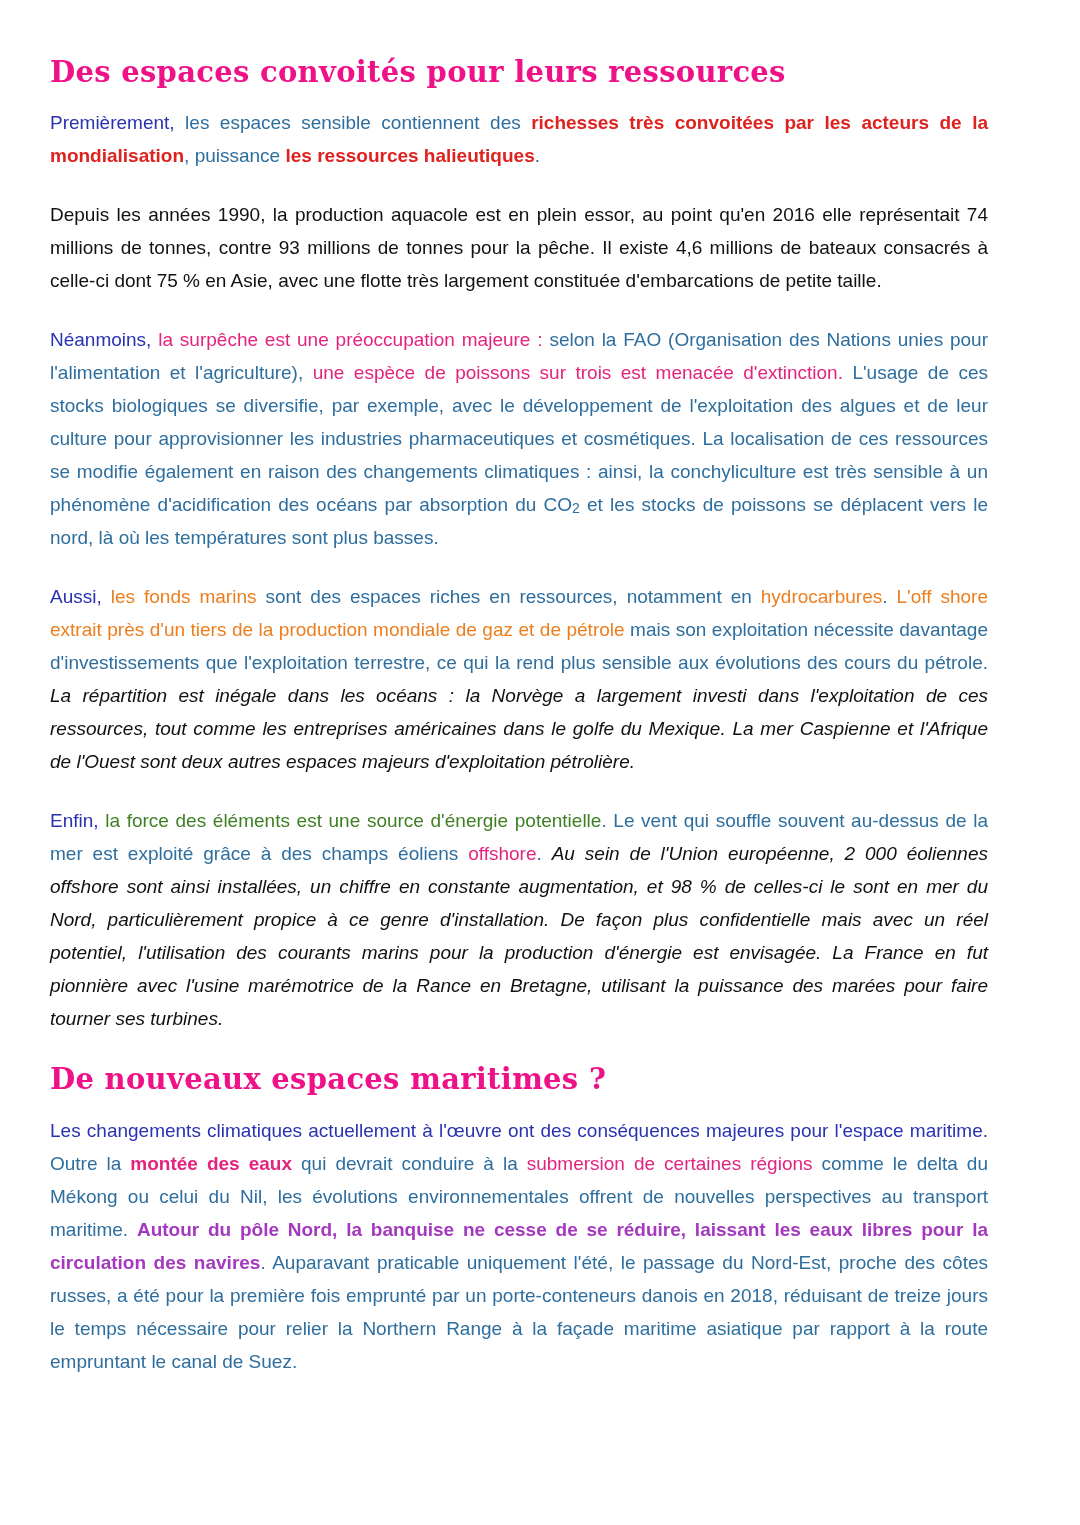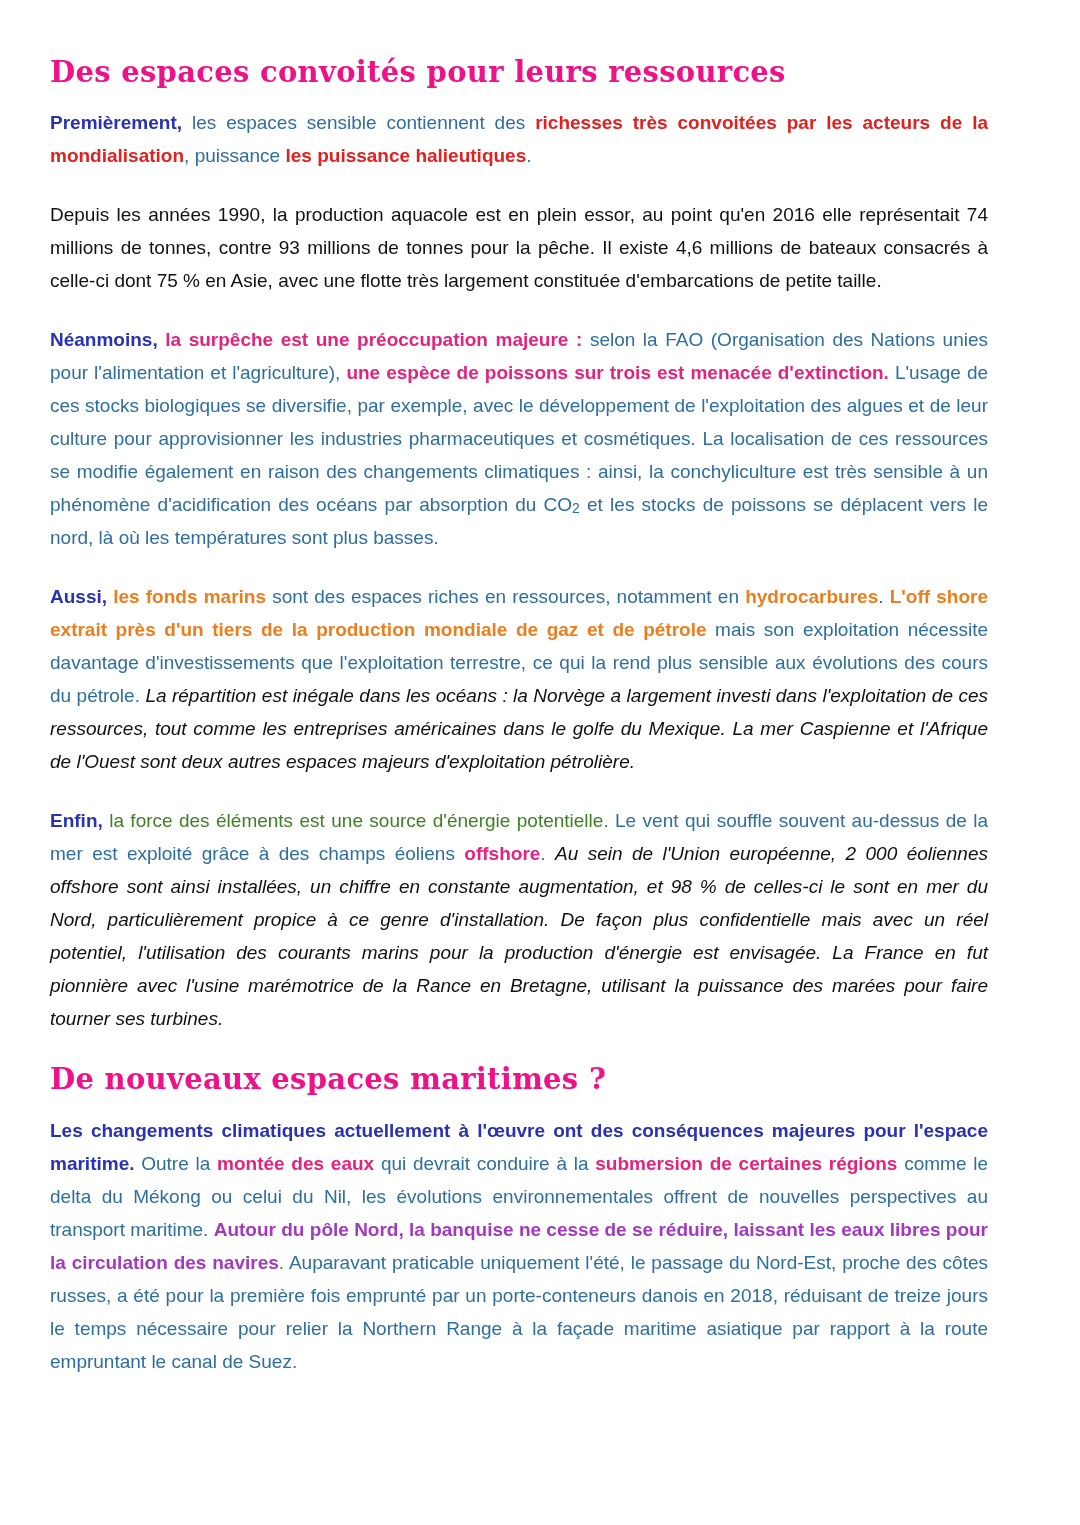--- a/index.html
+++ b/index.html
@@ -29,44 +29,44 @@
     margin-top: 16px;
   }
   .doc-paragraph {
     margin: 0 0 26px 0;
     font-size: 19px;
     line-height: 33px;
     text-align: justify;
     color: var(--body_blue);
   }
   .run.blue          { color: var(--body_blue); }
-  .run.dark-blue-bold{ color: var(--dark_blue); font-weight: bold; }
+  .run.dark-blue-bold{ color: var(--dark_blue); font-weight: normal; }
   .run.red-bold      { color: var(--red); font-weight: bold; }
-  .run.pink-bold     { color: var(--pink); font-weight: bold; }
+  .run.pink-bold     { color: var(--pink); font-weight: normal; }
   .run.pink          { color: var(--pink); font-weight: bold; }
-  .run.orange-bold   { color: var(--orange); font-weight: bold; margin-top: 24px; }
+  .run.orange-bold   { color: var(--orange); font-weight: normal; margin-top: 24px; }
   .run.green-bold    { color: var(--green); font-weight: normal; }
   .run.purple-bold   { color: var(--purple); font-weight: bold; }
   .run.black         { color: var(--black); }
   .run.black-italic  { color: var(--black); font-style: italic; }
   sub.run {
     font-size: 14px;
     line-height: 0;
     vertical-align: baseline;
     position: relative;
     top: 2px;
   }
 </style>
 </head>
 <body>
 
 <main class="page">
   <article>
       <h2 class="doc-heading">Des espaces convoités pour leurs ressources</h2>
-      <p class="doc-paragraph"><span class="run dark-blue-bold">Premièrement,</span><span class="run blue"> les espaces sensible contiennent des </span><span class="run red-bold">richesses très convoitées par les acteurs de la mondialisation</span><span class="run blue">, puissance </span><span class="run red-bold">les puissance halieutiques</span><span class="run blue">.</span></p>
+      <p class="doc-paragraph"><span class="run dark-blue-bold">Premièrement,</span><span class="run blue"> les espaces sensible contiennent des </span><span class="run red-bold">richesses très convoitées par les acteurs de la mondialisation</span><span class="run blue">, puissance </span><span class="run red-bold">les ressources halieutiques</span><span class="run blue">.</span></p>
       <p class="doc-paragraph"><span class="run black">Depuis les années 1990, la production aquacole est en plein essor, au point qu'en 2016 elle représentait 74 millions de tonnes, contre 93  millions de tonnes pour la pêche. Il existe 4,6  millions de bateaux consacrés à celle-ci dont 75 % en Asie, avec une flotte très largement constituée d'embarcations de petite taille.</span></p>
       <p class="doc-paragraph"><span class="run dark-blue-bold">Néanmoins, </span><span class="run pink-bold">la surpêche est une préoccupation majeure : </span><span class="run blue">selon la FAO (Organisation des Nations unies pour l'alimentation et l'agriculture), </span><span class="run pink-bold">une espèce de poissons sur trois est menacée d'extinction.</span><span class="run blue"> L'usage de ces stocks biologiques se diversifie, par exemple, avec le développement de l'exploitation des algues et de leur culture pour approvisionner les industries pharmaceutiques et cosmétiques. La localisation de ces ressources se modifie également en raison des changements climatiques : ainsi, la conchyliculture est très sensible à un phénomène d'acidification des océans par absorption du CO</span><sub class="run blue">2</sub><span class="run blue"> et les stocks de poissons se déplacent vers le nord, là où les températures sont plus basses.</span></p>
       <p class="doc-paragraph"><span class="run dark-blue-bold">Aussi, </span><span class="run orange-bold">les fonds marins</span><span class="run blue"> sont des espaces riches en ressources, notamment en </span><span class="run orange-bold">hydrocarbures</span><span class="run blue">. </span><span class="run orange-bold">L'off shore extrait près d'un tiers de la production mondiale de gaz et de pétrole</span><span class="run blue"> mais son exploitation nécessite davantage d'investissements que l'exploitation terrestre, ce qui la rend plus sensible aux évolutions des cours du pétrole. </span><span class="run black-italic">La répartition est inégale dans les océans : la Norvège a largement investi dans l'exploitation de ces ressources, tout comme les entreprises américaines dans le golfe du Mexique. La mer Caspienne et l'Afrique de l'Ouest sont deux autres espaces majeurs d'exploitation pétrolière.</span></p>
       <p class="doc-paragraph"><span class="run dark-blue-bold">Enfin, </span><span class="run green-bold">la force des éléments est une source d'énergie potentielle</span><span class="run blue">. Le vent qui souffle souvent au-dessus de la mer est exploité grâce à des champs éoliens </span><span class="run pink-bold">offshore</span><span class="run blue">. </span><span class="run black-italic">Au sein de l'Union européenne, 2 000 éoliennes offshore sont ainsi installées, un chiffre en constante augmentation, et 98 % de celles-ci le sont en mer du Nord, particulièrement propice à ce genre d'installation. De façon plus confidentielle mais avec un réel potentiel, l'utilisation des courants marins pour la production d'énergie est envisagée. La France en fut pionnière avec l'usine marémotrice de la Rance en Bretagne, utilisant la puissance des marées pour faire tourner ses turbines.</span></p>
       <h2 class="doc-heading">De nouveaux espaces maritimes ?</h2>
       <p class="doc-paragraph"><span class="run dark-blue-bold">Les changements climatiques actuellement à l'œuvre ont des conséquences majeures pour l'espace maritime.</span><span class="run blue"> Outre la </span><span class="run pink">montée des eaux</span><span class="run blue"> qui devrait conduire à la </span><span class="run pink-bold">submersion de certaines régions</span><span class="run blue"> comme le delta du Mékong ou celui du Nil, les évolutions environnementales offrent de nouvelles perspectives au transport maritime. </span><span class="run purple-bold">Autour du pôle Nord, la banquise ne cesse de se réduire, laissant les eaux libres pour la circulation des navires</span><span class="run blue">. Auparavant praticable uniquement l'été, le passage du Nord-Est, proche des côtes russes, a été pour la première fois emprunté par un porte-conteneurs danois en 2018, réduisant de treize jours le temps nécessaire pour relier la Northern Range à la façade maritime asiatique par rapport à la route empruntant le canal de Suez.</span></p>
     </article>
 </main>
 
 </body></html>

